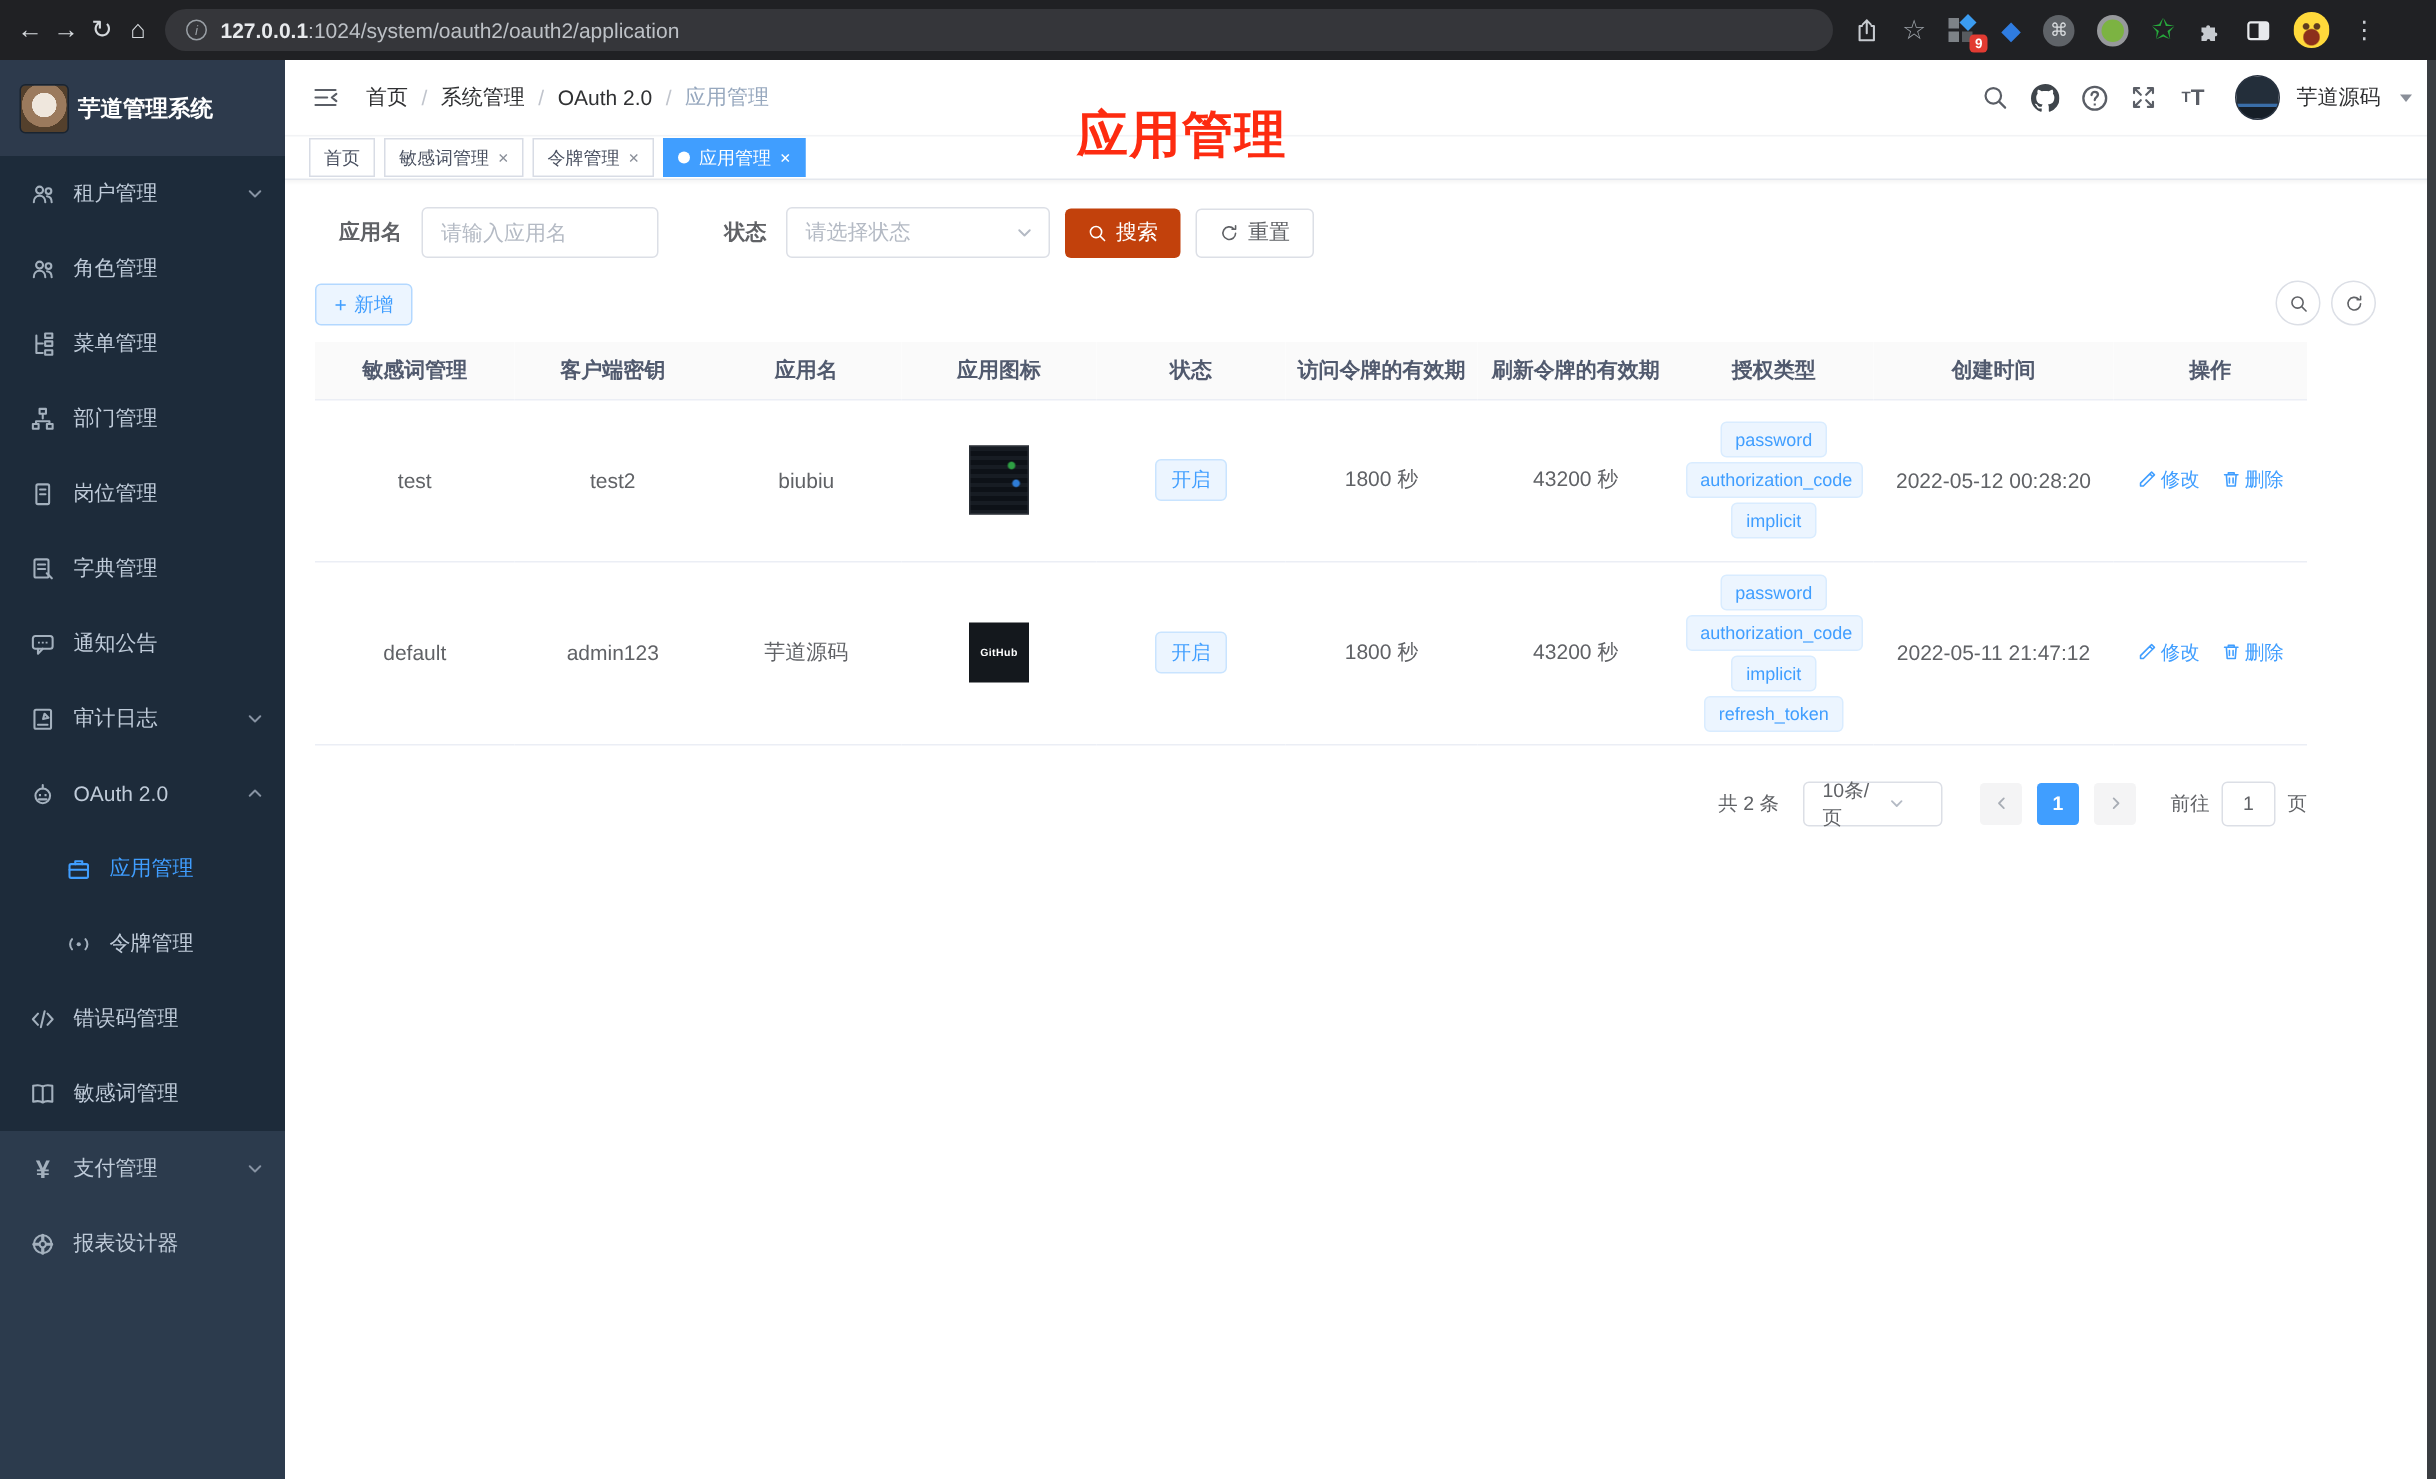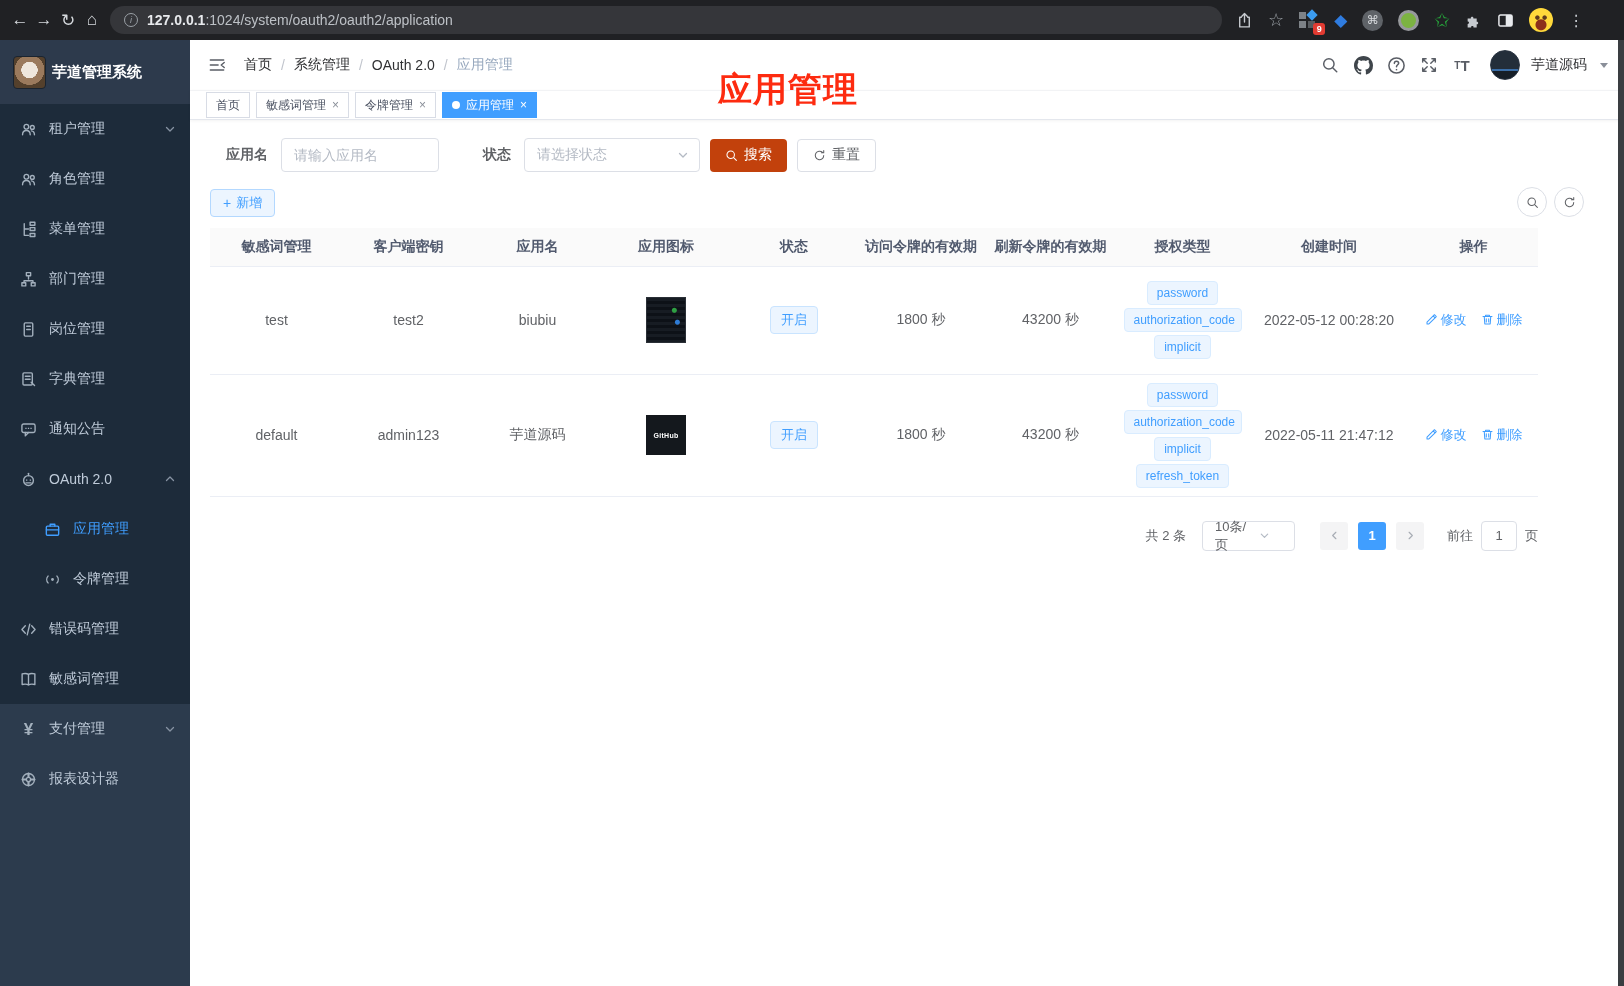--- a/index.html
+++ b/index.html
@@ -218,20 +218,30 @@
           </svg>
         <span>字典管理</span>
       </div>
       <div class="menu-item">
         <svg class="sic mi" viewBox="0 0 16 16">
             <rect x="1.8" y="2.8" width="12.4" height="8" rx="1.6"></rect>
             <path d="M5 10.8v3.2l3-3.2"></path>
             <path class="fill" d="M5 6.4h1.2v1.2H5zM7.4 6.4h1.2v1.2H7.4zM9.8 6.4H11v1.2H9.8z"></path>
           </svg>
         <span>通知公告</span>
+      </div>
+      <div class="menu-item">
+        <svg class="sic mi" viewBox="0 0 16 16">
+            <rect x="2.8" y="2" width="10.4" height="12" rx="1"></rect>
+            <path d="M9.2 4.6l2.4 2.4-3.4.9.9-3.3zM5 11.5h6"></path>
+          </svg>
+        <span>审计日志</span>
+        <svg class="sic chev" viewBox="0 0 12 12">
+            <path d="M2.5 4.5L6 8l3.5-3.5"></path>
+          </svg>
       </div>
       <div class="menu-item">
         <svg class="sic mi" viewBox="0 0 16 16">
             <circle cx="8" cy="9" r="4.6"></circle>
             <path d="M8 4.4V2.2"></path>
             <path class="fill" d="M5.6 7.9h1.3v1.3H5.6zM9.1 7.9h1.3v1.3H9.1z"></path>
             <path d="M5.6 11.2h4.8"></path>
           </svg>
         <span>OAuth 2.0</span>
         <svg class="sic chev" viewBox="0 0 12 12">

